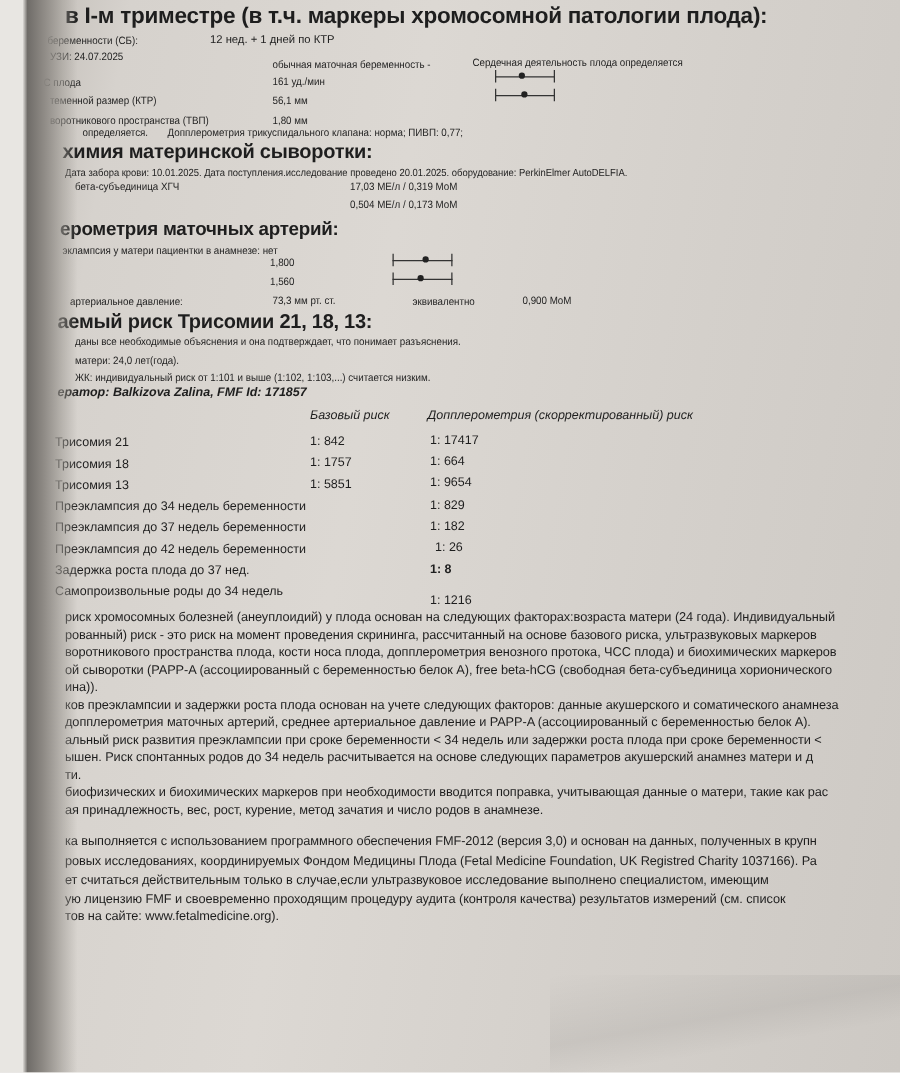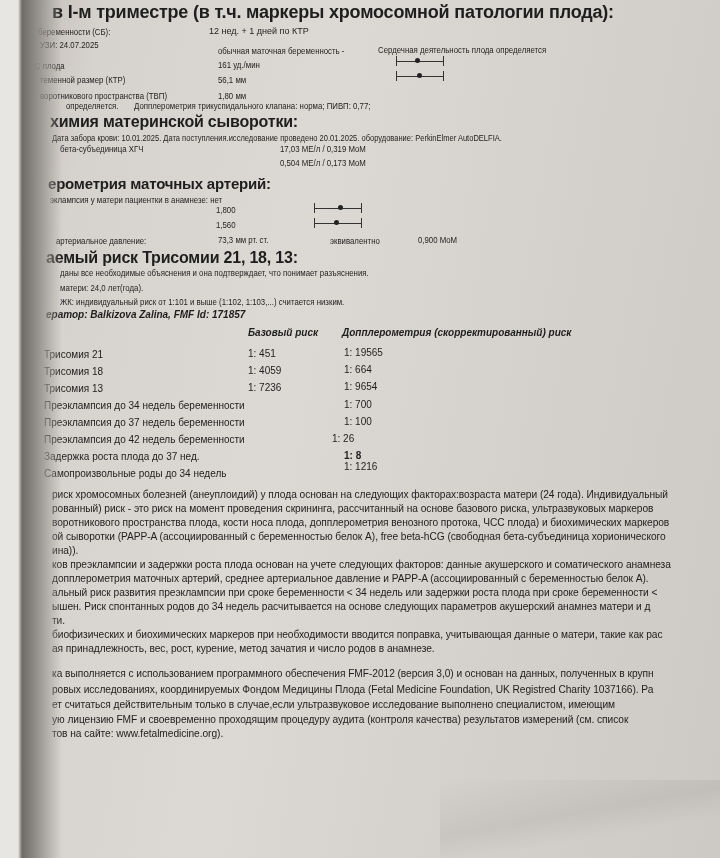--- a/index.html
+++ b/index.html
@@ -17,36 +17,36 @@
     position: absolute; left: 440px; top: 780px; width: 300px; height: 90px;
     background: linear-gradient(170deg, rgba(0,0,0,0) 0%, rgba(0,0,0,0.06) 40%, rgba(0,0,0,0) 60%);
   }
   .page { position: absolute; left: 0; top: 0; width: 760px; }
   .abs { position: absolute; white-space: nowrap; }
   .h { font-weight: bold; font-size: 17px; letter-spacing: -0.2px; }
   .s { font-size: 8.5px; transform: scaleX(0.92); transform-origin: left; }
   .m { font-size: 9px; }
   .t { font-size: 10px; }
   .p { font-size: 10.2px; letter-spacing: -0.05px; }
-  .it { font-style: italic; font-weight: bold; }
+  .it { font-style: italic; }
   .b { font-weight: bold; }
   .bar { position: absolute; height: 10px; }
   .bar .line { position: absolute; left: 0; right: 0; top: 5px; border-top: 1px solid #333; }
   .bar .tick { position: absolute; top: 0; width: 0; height: 10px; border-left: 1px solid #333; }
   .bar .dot { position: absolute; top: 2px; width: 5px; height: 5px; border-radius: 50%; background: #222; }
 </style>
 </head>
 <body>
 
 <div class="page">
 
   <div class="abs h" style="left:52px; top:2px; font-size:18px;">в I-м триместре (в т.ч. маркеры хромосомной патологии плода):</div>
 
   <div class="abs s" style="left:38px; top:27px;">беременности (СБ):</div>
-  <div class="abs m" style="left:168px; top:26px;margin-left:41px;">12 нед. + 1 дней по КТР</div>
+  <div class="abs m" style="left:168px; top:26px;">12 нед. + 1 дней по КТР</div>
   <div class="abs s" style="left:40px; top:40px;">УЗИ: 24.07.2025</div>
   <div class="abs s" style="left:218px; top:46px;">обычная маточная беременность -</div>
   <div class="abs s" style="left:378px; top:45px;">Сердечная деятельность плода  определяется</div>
 
   <div class="abs s" style="left:24px; top:61px;">ЧСС плода</div>
   <div class="abs s" style="left:218px; top:60px;">161 уд./мин</div>
   <div class="bar" style="left:396px; top:56px; width:48px;">
     <div class="line"></div>
       <div class="tick" style="left:0"></div>
       <div class="tick" style="right:0"></div>
@@ -99,52 +99,52 @@
   <div class="abs s" style="left:60px; top:283px;">матери: 24,0 лет(года).</div>
   <div class="abs s" style="left:60px; top:297px;">ЖК: индивидуальный риск от 1:101 и выше (1:102, 1:103,...) считается низким.</div>
   <div class="abs t it b" style="left:46px; top:309px;">ератор: Balkizova Zalina, FMF Id: 171857</div>
 
   <div>
     <div class="abs t it" style="left:248px; top:327px;">Базовый риск</div>
     <div class="abs t it" style="left:342px; top:327px;">Допплерометрия (скорректированный) риск</div>
 
     <div>
       <div class="abs t" style="left:44px; top:349px;">Трисомия 21</div>
-      <div class="abs t" style="left:248px; top:348px;">1: 451</div>
-      <div class="abs t" style="left:344px; top:347px;">1: 19565</div>
+      <div class="abs t" style="left:248px; top:348px;">1: 842</div>
+      <div class="abs t" style="left:344px; top:347px;">1: 17417</div>
     </div>
     <div>
       <div class="abs t" style="left:44px; top:366px;">Трисомия 18</div>
-      <div class="abs t" style="left:248px; top:365px;">1: 4059</div>
+      <div class="abs t" style="left:248px; top:365px;">1: 1757</div>
       <div class="abs t" style="left:344px; top:364px;">1: 664</div>
     </div>
     <div>
       <div class="abs t" style="left:44px; top:383px;">Трисомия 13</div>
-      <div class="abs t" style="left:248px; top:382px;">1: 7236</div>
+      <div class="abs t" style="left:248px; top:382px;">1: 5851</div>
       <div class="abs t" style="left:344px; top:381px;">1: 9654</div>
     </div>
     <div>
       <div class="abs t" style="left:44px; top:400px;">Преэклампсия до 34 недель беременности</div>
-      <div class="abs t" style="left:344px; top:399px;">1: 700</div>
+      <div class="abs t" style="left:344px; top:399px;">1: 829</div>
     </div>
     <div>
       <div class="abs t" style="left:44px; top:417px;">Преэклампсия до 37 недель беременности</div>
-      <div class="abs t" style="left:344px; top:416px;">1: 100</div>
+      <div class="abs t" style="left:344px; top:416px;">1: 182</div>
     </div>
     <div>
       <div class="abs t" style="left:44px; top:434px;">Преэклампсия до 42 недель беременности</div>
-      <div class="abs t" style="left:332px; top:433px;text-align:center;">1: 26</div>
+      <div class="abs t" style="left:348px; top:433px;text-align:center;">1: 26</div>
     </div>
     <div>
       <div class="abs t" style="left:44px; top:451px;">Задержка роста плода до 37 нед.</div>
       <div class="abs t b" style="left:344px; top:450px;">1: 8</div>
     </div>
     <div>
       <div class="abs t" style="left:44px; top:468px;">Самопроизвольные роды до 34 недель</div>
-      <div class="abs t" style="left:344px; top:461px;">1: 1216</div>
+      <div class="abs t" style="left:344px; top:475px;">1: 1216</div>
     </div>
   </div>
 
   <div>
     <div class="abs p" style="left:52px; top:489px;">риск хромосомных болезней (анеуплоидий) у плода основан на следующих факторах:возраста матери (24 года). Индивидуальный</div>
     <div class="abs p" style="left:52px; top:503px;">рованный) риск - это риск на момент проведения скрининга, рассчитанный на основе базового риска, ультразвуковых маркеров</div>
     <div class="abs p" style="left:52px; top:517px;">воротникового пространства плода, кости носа плода, допплерометрия венозного протока, ЧСС плода) и биохимических маркеров</div>
     <div class="abs p" style="left:52px; top:531px;">ой сыворотки (PAPP-A (ассоциированный с беременностью белок А), free beta-hCG (свободная бета-субъединица хорионического</div>
     <div class="abs p" style="left:52px; top:545px;">ина)).</div>
   </div>

